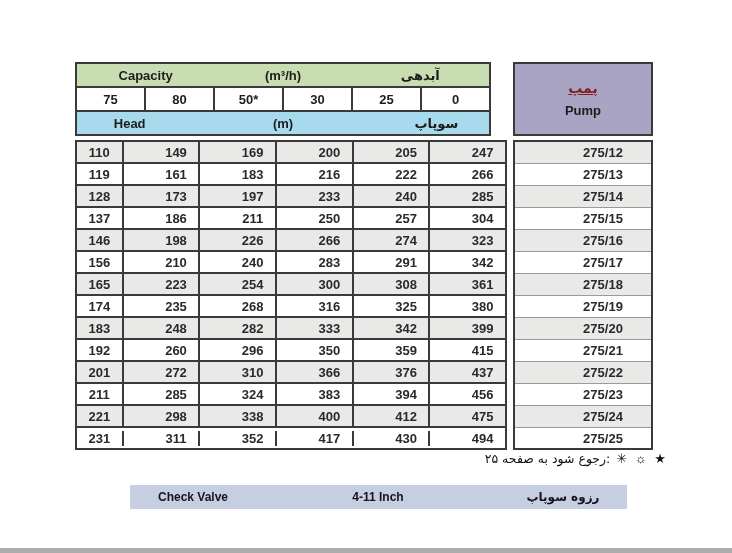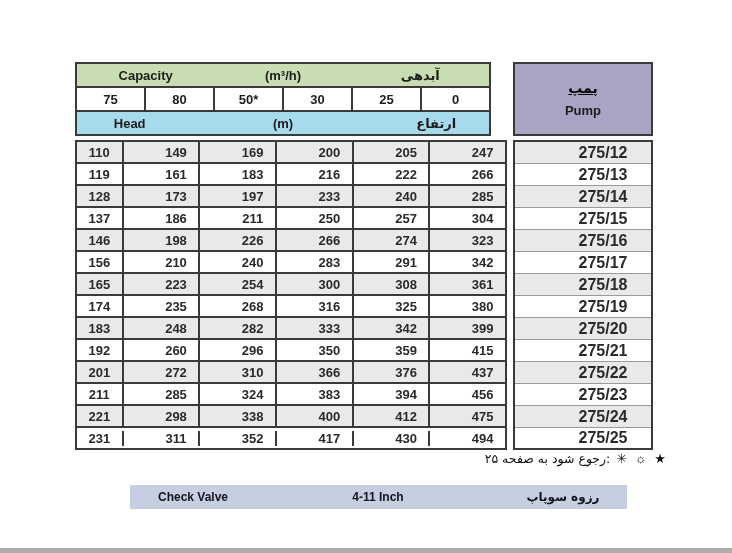--- a/index.html
+++ b/index.html
@@ -39,29 +39,29 @@
            font-size:13px; font-weight:600; color:#2a2a2a;
            border-right:2px solid var(--border-dark); }
   .bcell:last-child { border-right:none; }
 
   
   .pump-header {
     position:absolute; left:513px; top:62px; width:140px; height:74px;
     background:var(--purple); border:2px solid var(--border-dark);
     display:flex; flex-direction:column; align-items:center; justify-content:center; gap:7px;
   }
-  .pump-fa { font-size:14px; font-weight:bold; color:#000000;text-decoration:underline; }
+  .pump-fa { font-size:14px; font-weight:bold; color:#7f1d1d;text-decoration:underline; }
   .pump-en { font-size:13px; font-weight:bold; color:#1c1c1c; }
   .pump-body {
     position:absolute; left:513px; top:140px; width:140px; height:310px;
     border:2px solid var(--border-dark); background:#fff;
   }
   .prow { width:100%; height:22px; border-bottom:1px solid var(--border-light);
           display:flex; align-items:center; justify-content:center;
-          font-size:16px; font-weight:600; color:#2a2a2a;padding-left:40px; }
+          font-size:13px; font-weight:600; color:#2a2a2a;padding-left:40px; }
   .prow:last-child { height:20px; border-bottom:none; }
   .prow:nth-child(odd) { background:var(--row-alt); }
   .prow:nth-child(even) { background:#ffffff; }
 
   
   .footnote {
     position:absolute; top:451px; right:64px; direction:rtl;
     font-size:12.5px; color:#111; display:flex; align-items:center; gap:6px;
   }
   .footnote .syms { font-size:13px; letter-spacing:2px; }
@@ -98,21 +98,21 @@
       <div class="fcell">75</div>
       <div class="fcell">80</div>
       <div class="fcell">50*</div>
       <div class="fcell">30</div>
       <div class="fcell">25</div>
       <div class="fcell">0</div>
     </div>
     <div class="hdr-row hdr-head">
       <div class="third">Head</div>
       <div class="third">(m)</div>
-      <div class="third fa">ارتفاع</div>
+      <div class="third fa">سوپاپ</div>
     </div>
   </div>
 
   <div class="pump-header">
     <div class="pump-fa fa">پمپ</div>
     <div class="pump-en">Pump</div>
   </div>
 
   <div class="main-body" id="head-body">
       <div class="brow">

